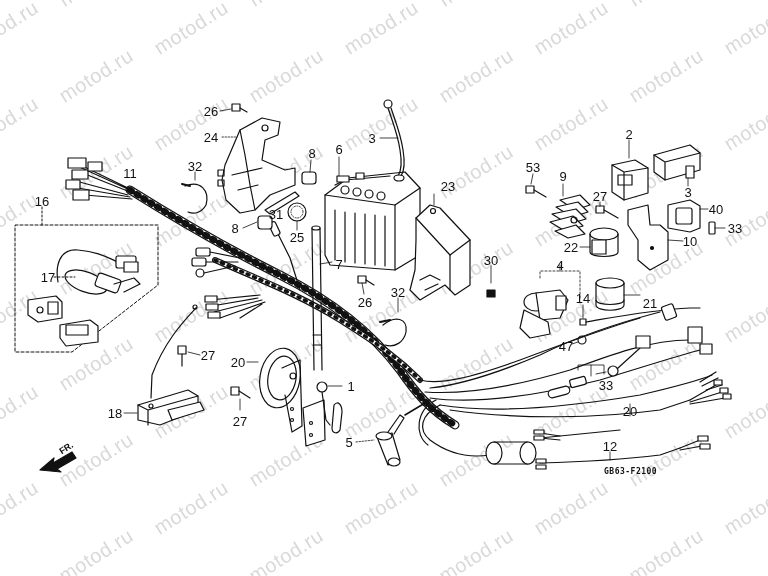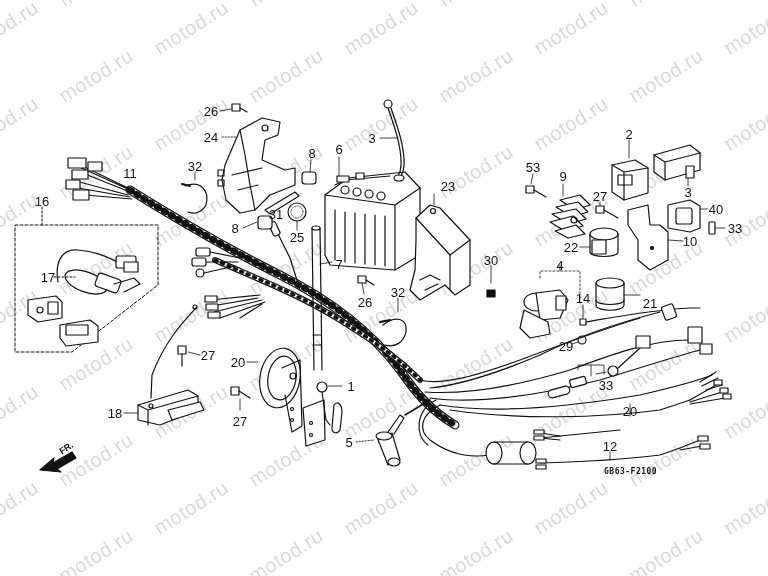--- a/index.html
+++ b/index.html
@@ -405,21 +405,21 @@
       <div class="callout" style="left: 571px; top: 247px;">22</div>
       <div class="callout" style="left: 434px; top: 186px; margin-left: 14px;">23</div>
       <div class="callout" style="left: 211px; top: 137px;">24</div>
       <div class="callout" style="left: 297px; top: 237px;">25</div>
       <div class="callout" style="left: 211px; top: 111px;">26</div>
       <div class="callout" style="left: 365px; top: 302px;">26</div>
       <div class="callout" style="left: 208px; top: 355px;">27</div>
       <div class="callout" style="left: 240px; top: 421px;">27</div>
       <div class="callout" style="left: 600px; top: 196px;">27</div>
       <div class="callout" style="left: 533px; top: 167px;">53</div>
-      <div class="callout" style="left: 566px; top: 346px;">29</div>
+      <div class="callout" style="left: 566px; top: 346px;">47</div>
       <div class="callout" style="left: 491px; top: 260px;">30</div>
       <div class="callout" style="left: 276px; top: 214px;">31</div>
       <div class="callout" style="left: 195px; top: 166px;">32</div>
       <div class="callout" style="left: 398px; top: 292px;">32</div>
       <div class="callout" style="left: 735px; top: 228px;">33</div>
       <div class="callout" style="left: 606px; top: 385px;">33</div>
     </div>
 </div>
 
 </body></html>

